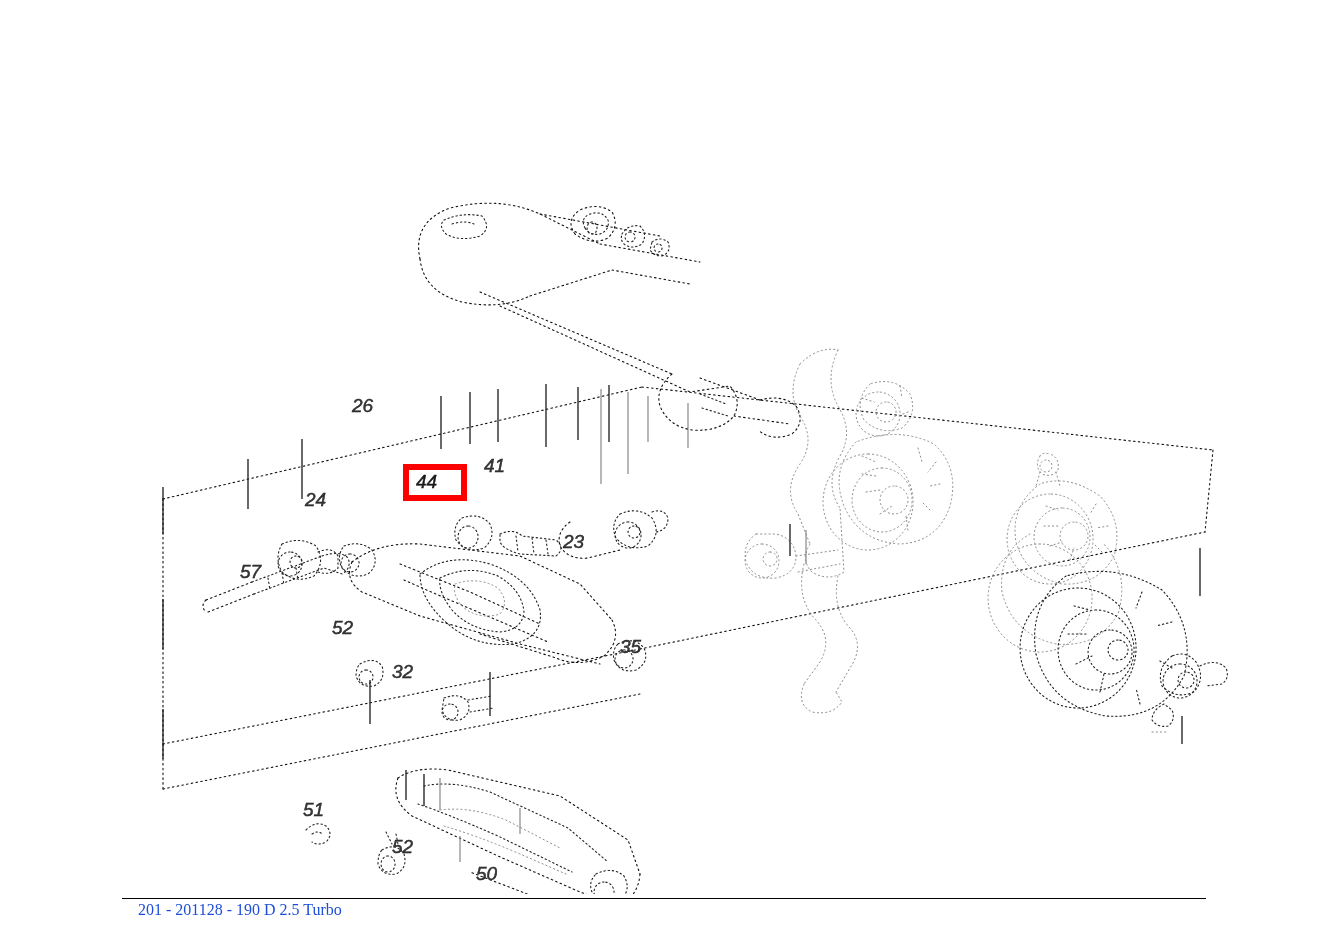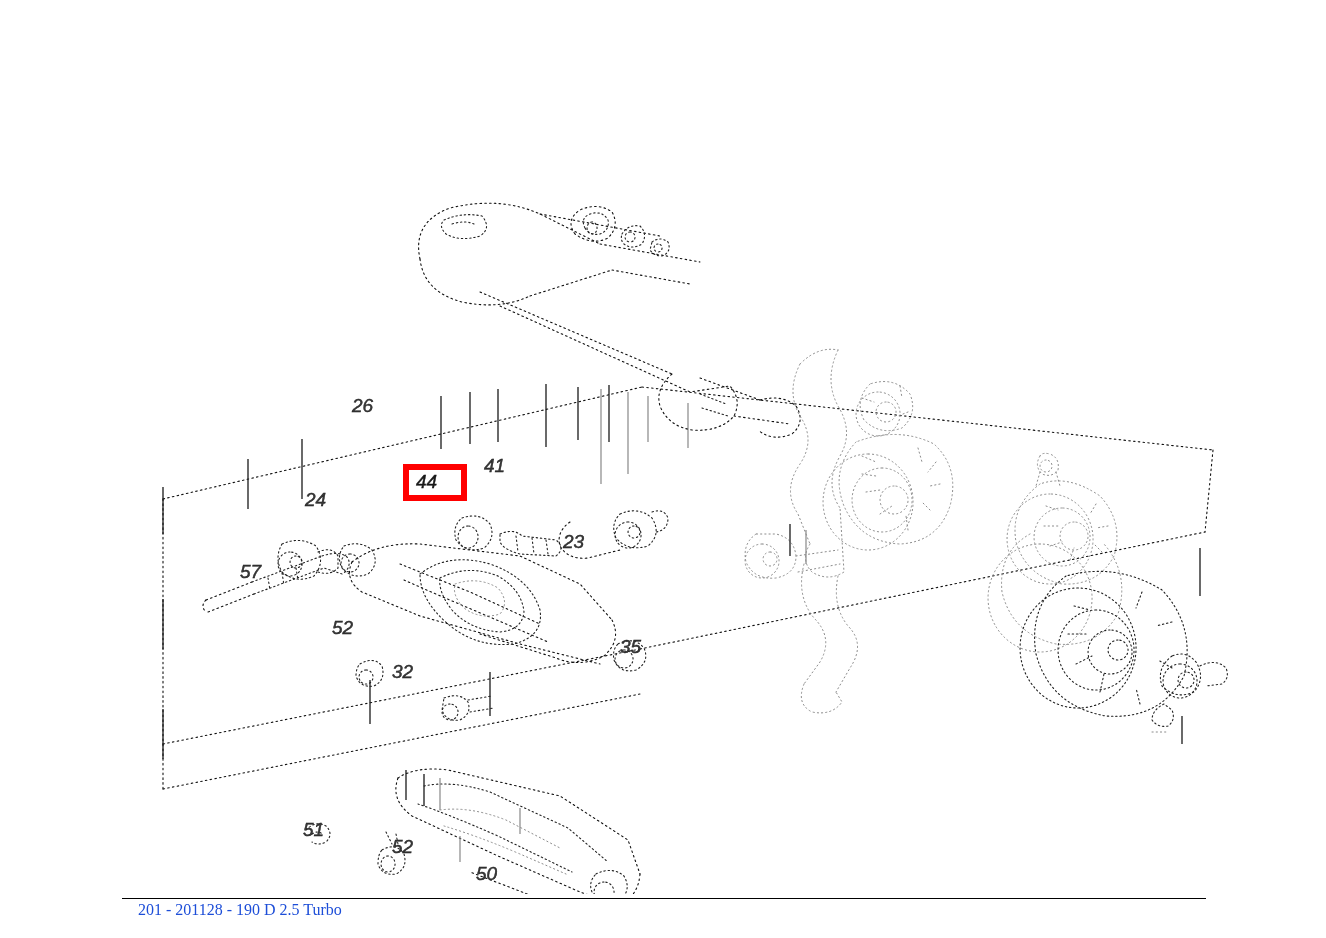--- a/index.html
+++ b/index.html
@@ -337,21 +337,21 @@
     <span class="callout" style="left:240px; top:562px;">57</span>
 
     <span class="callout" style="left:563px; top:532px;">23</span>
 
     <span class="callout" style="left:620px; top:597px;margin-top:40px;">35</span>
 
     <span class="callout" style="left:332px; top:618px;">52</span>
 
     <span class="callout" style="left:392px; top:662px;">32</span>
 
-    <span class="callout" style="left:303px; top:800px;margin-top:20px;">51</span>
+    <span class="callout" style="left:303px; top:800px;">51</span>
 
     <span class="callout" style="left:392px; top:837px;">52</span>
 
     <span class="callout" style="left:476px; top:864px;">50</span>
   </div>
 
   <div id="footer-rule"></div>
 
   <div id="footer-text">201 - 201128 - 190 D 2.5 Turbo</div>
 

